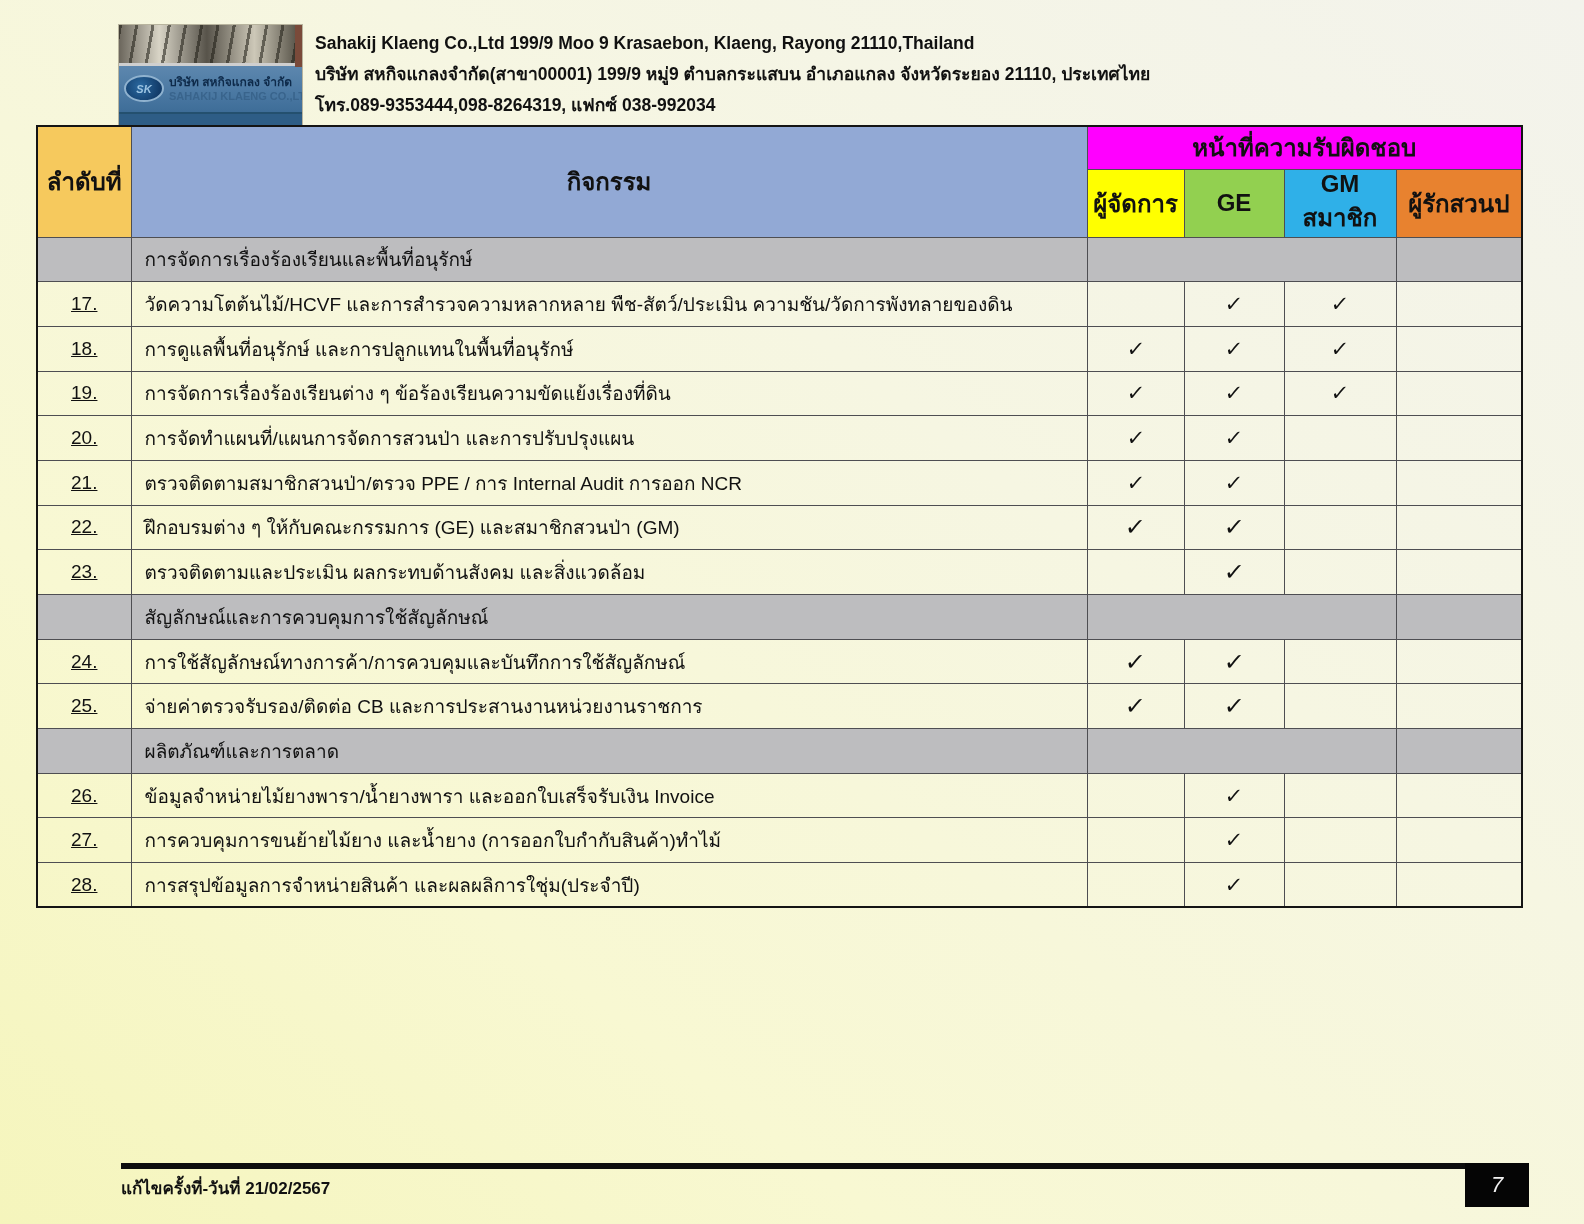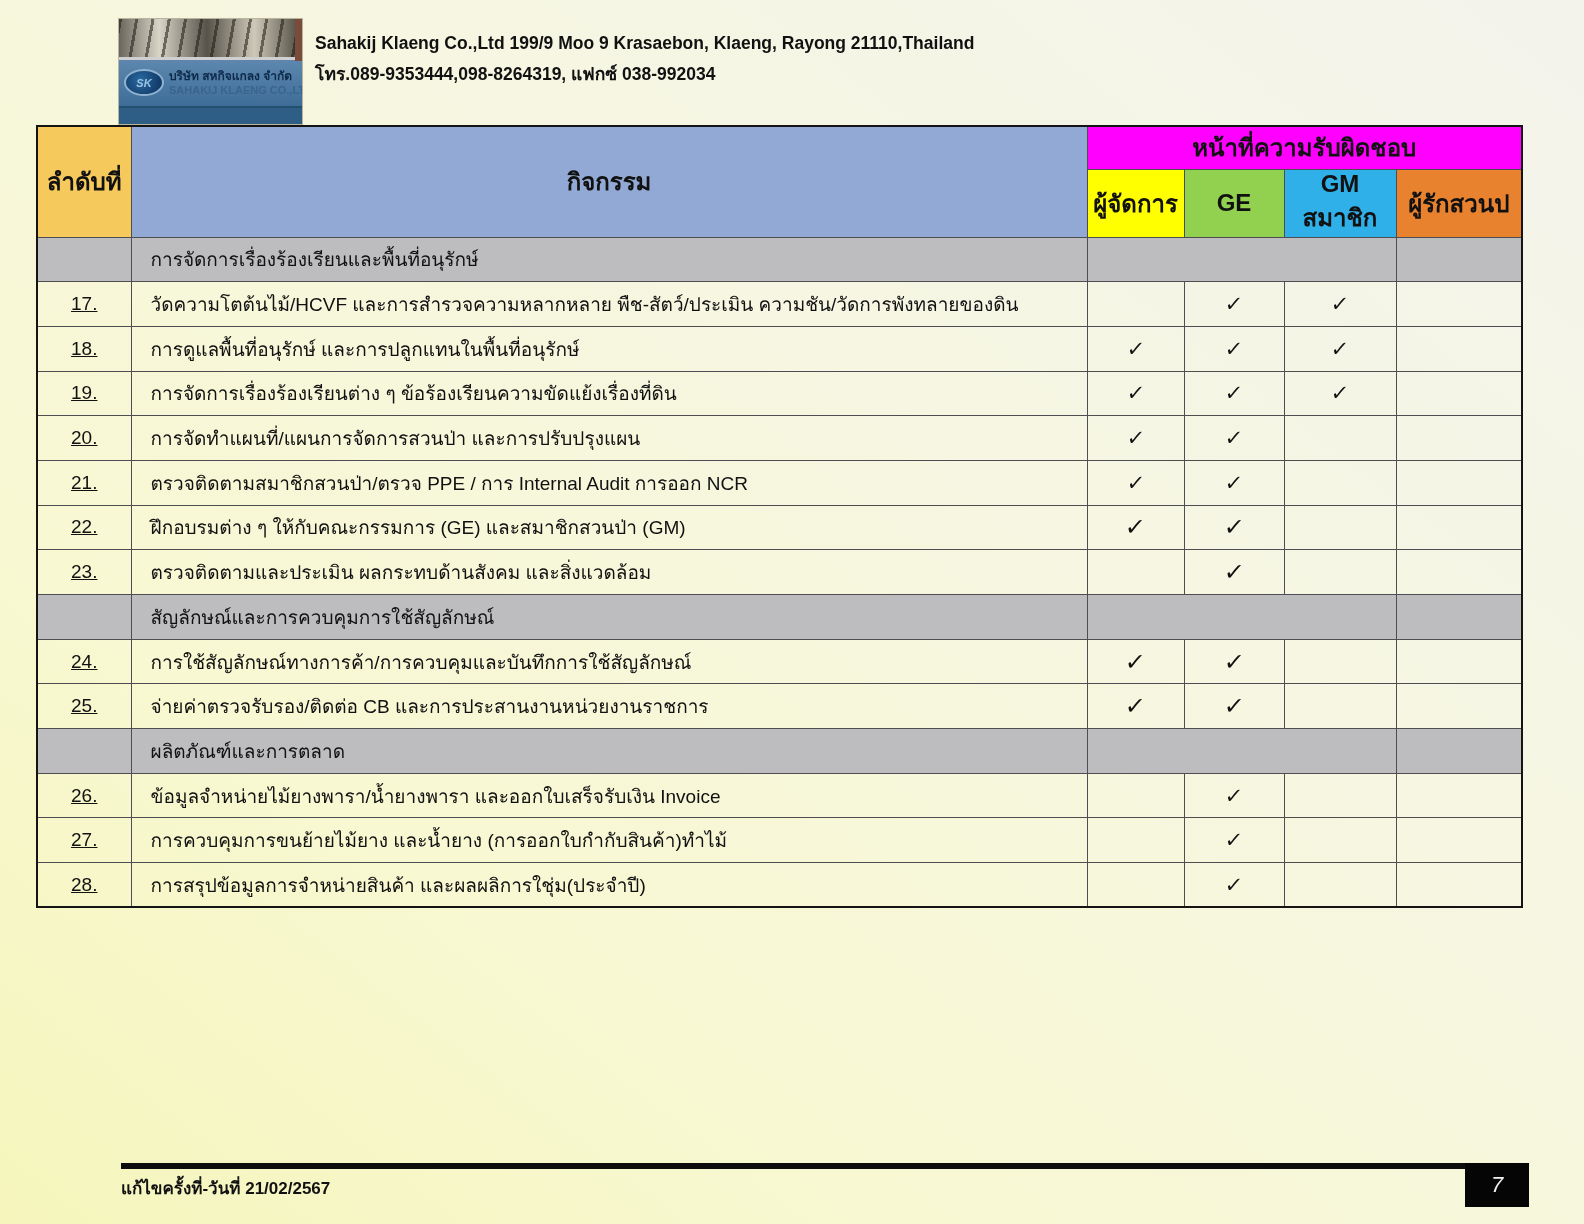--- a/index.html
+++ b/index.html
@@ -7,21 +7,21 @@
   body {
     font-family:"Liberation Sans","DejaVu Sans",sans-serif;
     color:#111;
     background:
       linear-gradient(to bottom left, #f3f3ec 0%, #f6f6e2 38%, #f8f8d2 72%, #f5f5bc 100%);
   }
   .page { position:relative; width:1584px; height:1224px; }
 
   
   .logo {
-    position:absolute; left:118px; top:18px; width:185px; height:107px;
+    position:absolute; left:118px; top:24px; width:185px; height:107px;
     border:1px solid #b8b49e; overflow:hidden; background:#8d887a;
   }
   .logo-roof {
     position:absolute; left:0; top:0; width:100%; height:36%;
     background:
       repeating-linear-gradient(100deg, rgba(30,28,20,.55) 0 3px, rgba(0,0,0,0) 3px 16px),
       linear-gradient(90deg,#6b665c 0%, #d8d4c6 22%, #57534a 48%, #cdc8b8 74%, #4a463c 100%);
   }
   .logo-sign {
     position:absolute; left:0; top:36%; width:100%; height:47%;
@@ -59,21 +59,21 @@
   .h-resp  { background:var(--c-resp); height:43px; }
   .h-no    { background:var(--c-no); }
   .h-act   { background:var(--c-act); }
   .h-mgr   { background:var(--c-mgr); height:47px; }
   .h-ge    { background:var(--c-ge); }
   .h-gm    { background:var(--c-gm); }
   .h-ctr   { background:var(--c-ctr); }
 
   .matrix tbody tr { height:44.7px; }
   td.cell-no { text-align:center; font-size:19px;text-decoration:underline; }
-  td.cell-act { padding-left:19px; font-size:19px; }
+  td.cell-act { padding-left:13px; font-size:19px; }
   td.cell-check { text-align:center; font-size:21px; }
   td.cell-check .check { display:inline-block; transform:skewX(-6deg); }
   td.cell-check .check.bold { font-weight:bold; font-size:24px; }
   td.sec { background:var(--c-sec); }
   td.sec.cell-act { font-size:19px; }
 
   
   .footer-line { position:absolute; left:121px; top:1163px; width:1344px; height:6px; background:#0d0d0d; }
   .page-num-box {
     position:absolute; left:1465px; top:1163px; width:64px; height:44px;
@@ -95,20 +95,21 @@
         <div class="logo-sign-line1">บริษัท สหกิจแกลง จำกัด</div>
         <div class="logo-sign-line2">SAHAKIJ KLAENG CO.,LTD</div>
       </div>
     </div>
     <div class="logo-base"></div>
     <div class="logo-door"></div>
   </div>
 
   <div class="company">
     <div>Sahakij Klaeng Co.,Ltd  199/9 Moo 9 Krasaebon, Klaeng, Rayong 21110,Thailand</div>
+    <div>บริษัท สหกิจแกลงจำกัด(สาขา00001) 199/9 หมู่9 ตำบลกระแสบน อำเภอแกลง จังหวัดระยอง 21110, ประเทศไทย</div>
     <div>โทร.089-9353444,098-8264319, แฟกซ์ 038-992034</div>
   </div>
 
   <table class="matrix">
     <colgroup>
       <col style="width:94px">
         <col style="width:956px">
         <col style="width:97px">
       <col style="width:100px">
         <col style="width:112px">

